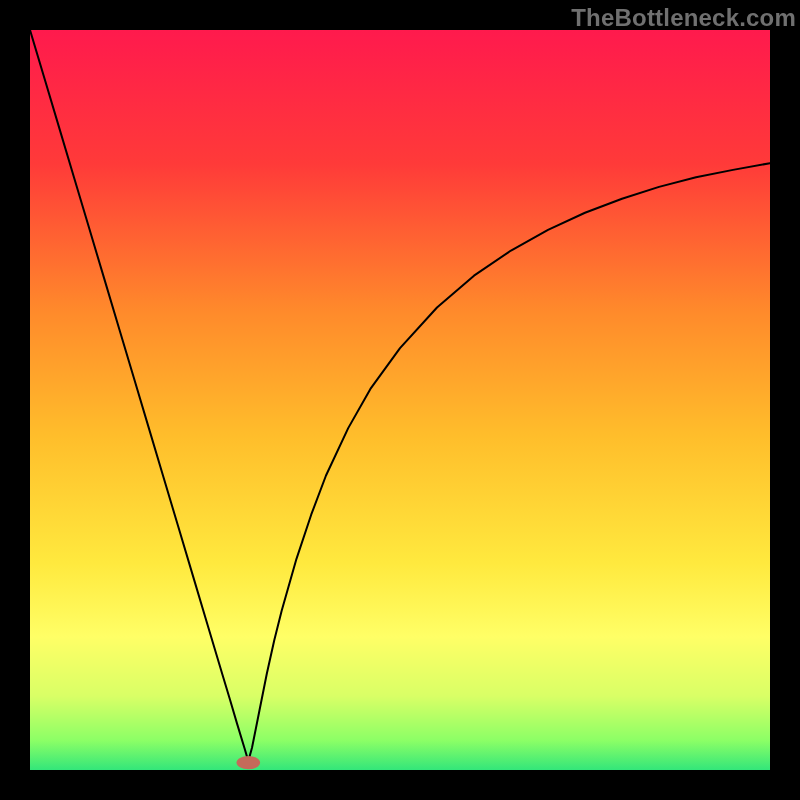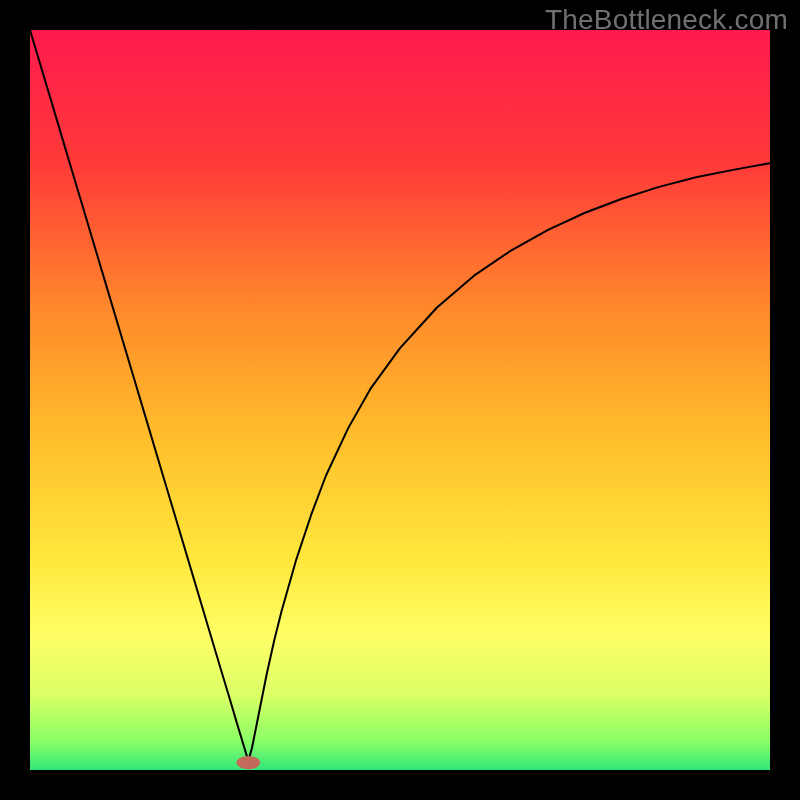--- a/index.html
+++ b/index.html
@@ -21,24 +21,24 @@
     position: absolute;
     left: 30px;
     top: 30px;
     width: 740px;
     height: 740px;
     overflow: hidden;
   }
   .watermark {
     position: absolute;
     top: 4px;
-    right: 12px;
+    right: 4px;
     color: #707070;
-    font-size: 28px;
-    font-weight: 400;
+    font-size: 24px;
+    font-weight: 700;
     letter-spacing: 0.2px;
     user-select: none;
   }
   svg { display: block; }
 </style>
 </head>
 <body>
 
 <div class="frame">
   <div class="plot-area">

